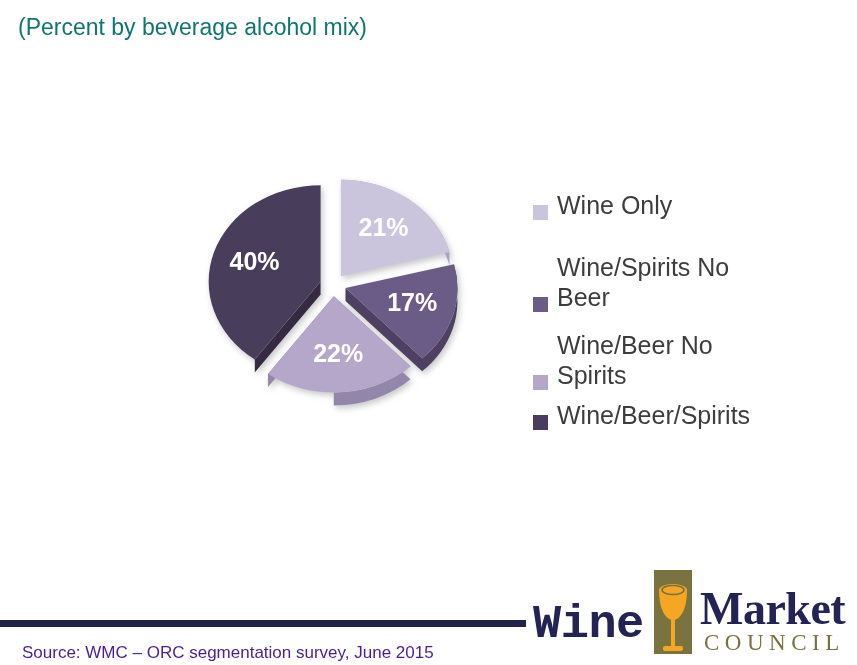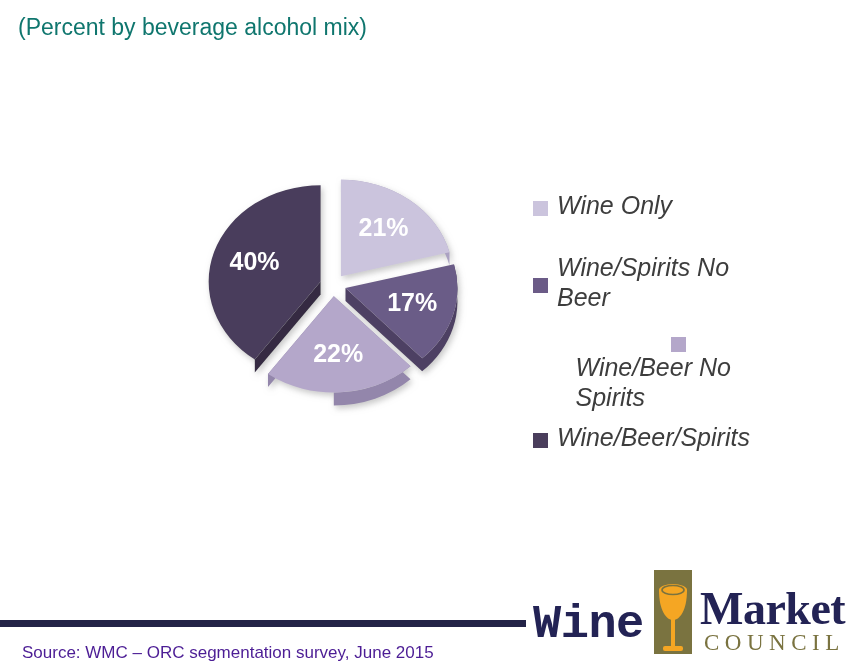--- a/index.html
+++ b/index.html
@@ -65,41 +65,40 @@
 
   
   #legend {
     position: absolute;
     left: 533px;
     top: 190px;
     width: 300px;
   }
   .legend-item {
     display: flex;
-    align-items: center;
+    align-items: flex-end;
     margin-bottom: 14px;
-    font-style: italic;
   }
   .legend-swatch {
     width: 15px;
     height: 15px;
     flex: 0 0 15px;
     margin-top: 7px;
     margin-right: 9px;
   }
   .legend-label {
     font-family: "Liberation Sans", sans-serif;
     font-size: 25px;
     line-height: 30px;
     color: #3d3d3d;
     max-width: 215px;
   }
   #legend-item-0 { margin-bottom: 32px; }
   #legend-item-1 { margin-bottom: 18px; }
-  #legend-item-2 { margin-bottom: 10px; flex-direction: column; }
+  #legend-item-2 { margin-bottom: 10px; }
 
   
   #footer-rule {
     position: absolute;
     left: 0px;
     top: 620px;
     width: 526px;
     height: 7px;
     background: #232347;
   }

